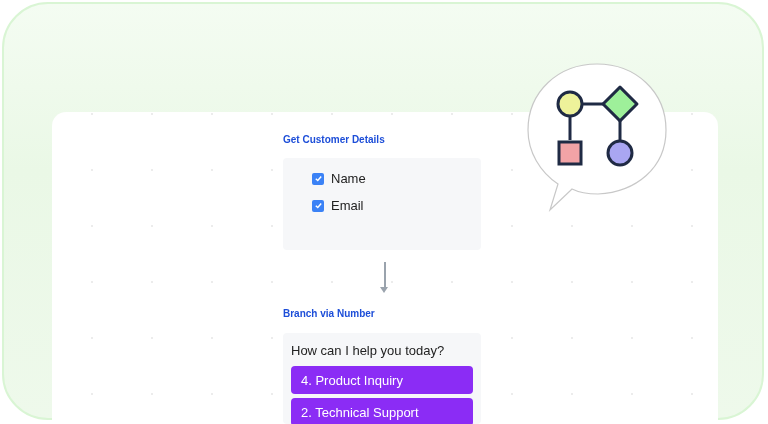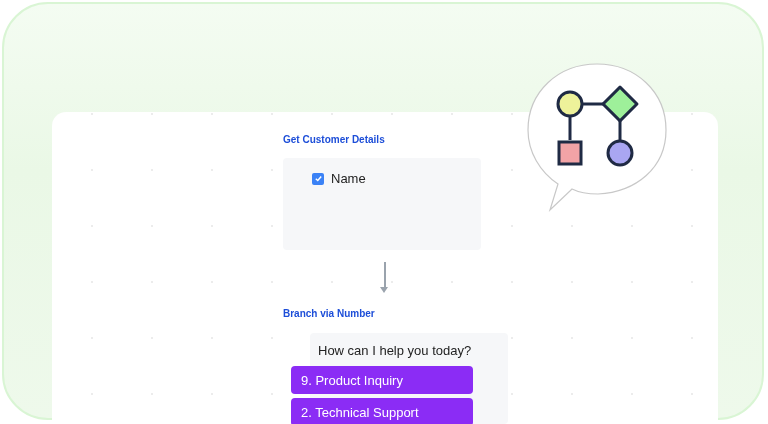--- a/index.html
+++ b/index.html
@@ -31,31 +31,39 @@
 <div class="card" style="left:283px; top:158px; width:198px; height:92px;">
   <div style="position:absolute; left:29px; top:7px;">
     <div class="check-row">
       <span class="cb on">
           <svg viewBox="0 0 10 10">
             <path d="M2 5.2 L4.2 7.3 L8 2.8" stroke="#fff" stroke-width="1.6" fill="none"></path>
           </svg>
         </span>
       <span>Name</span>
     </div>
+    <div class="check-row">
+      <span class="cb on">
+          <svg viewBox="0 0 10 10">
+            <path d="M2 5.2 L4.2 7.3 L8 2.8" stroke="#fff" stroke-width="1.6" fill="none"></path>
+          </svg>
+        </span>
+      <span>Email</span>
+    </div>
   </div>
 </div>
 
 <div class="arrow-line"></div>
 <div class="arrow-head"></div>
 
 <div class="node-title" style="left:283px; top:308px;">Branch via Number</div>
-<div class="card" style="left:283px; top:333px; width:198px; height:91px;margin-left:27px;">
+<div class="card" style="left:283px; top:333px; width:198px; height:91px;">
   <div style="position:absolute; left:8px; top:10px; font-size:13px; color:#222;">How can I help you today?</div>
 </div>
-<div class="btn" style="top:366px;">9. Product Inquiry</div>
+<div class="btn" style="top:366px;">4. Product Inquiry</div>
 <div class="btn" style="top:398px;">2. Technical Support</div>
 
 <div class="bubble">
   <svg width="142" height="152" viewBox="0 0 142 152">
     <path d="M71 2 C110 2 140 30 140 68 C140 106 110 130 72 132 C62 132 52 130 46 127 L24 148 L32 122 C14 110 2 90 2 68 C2 30 32 2 71 2 Z" fill="#ffffff" stroke="#c8c8c8" stroke-width="1.2"></path>
     <g stroke="#1f2a44" stroke-width="3" fill="none">
       <line x1="57" y1="42" x2="82" y2="42"></line>
       <line x1="44" y1="54" x2="44" y2="78"></line>
       <line x1="94" y1="54" x2="94" y2="80"></line>
       <circle cx="44" cy="42" r="12" fill="#eef29a"></circle>

